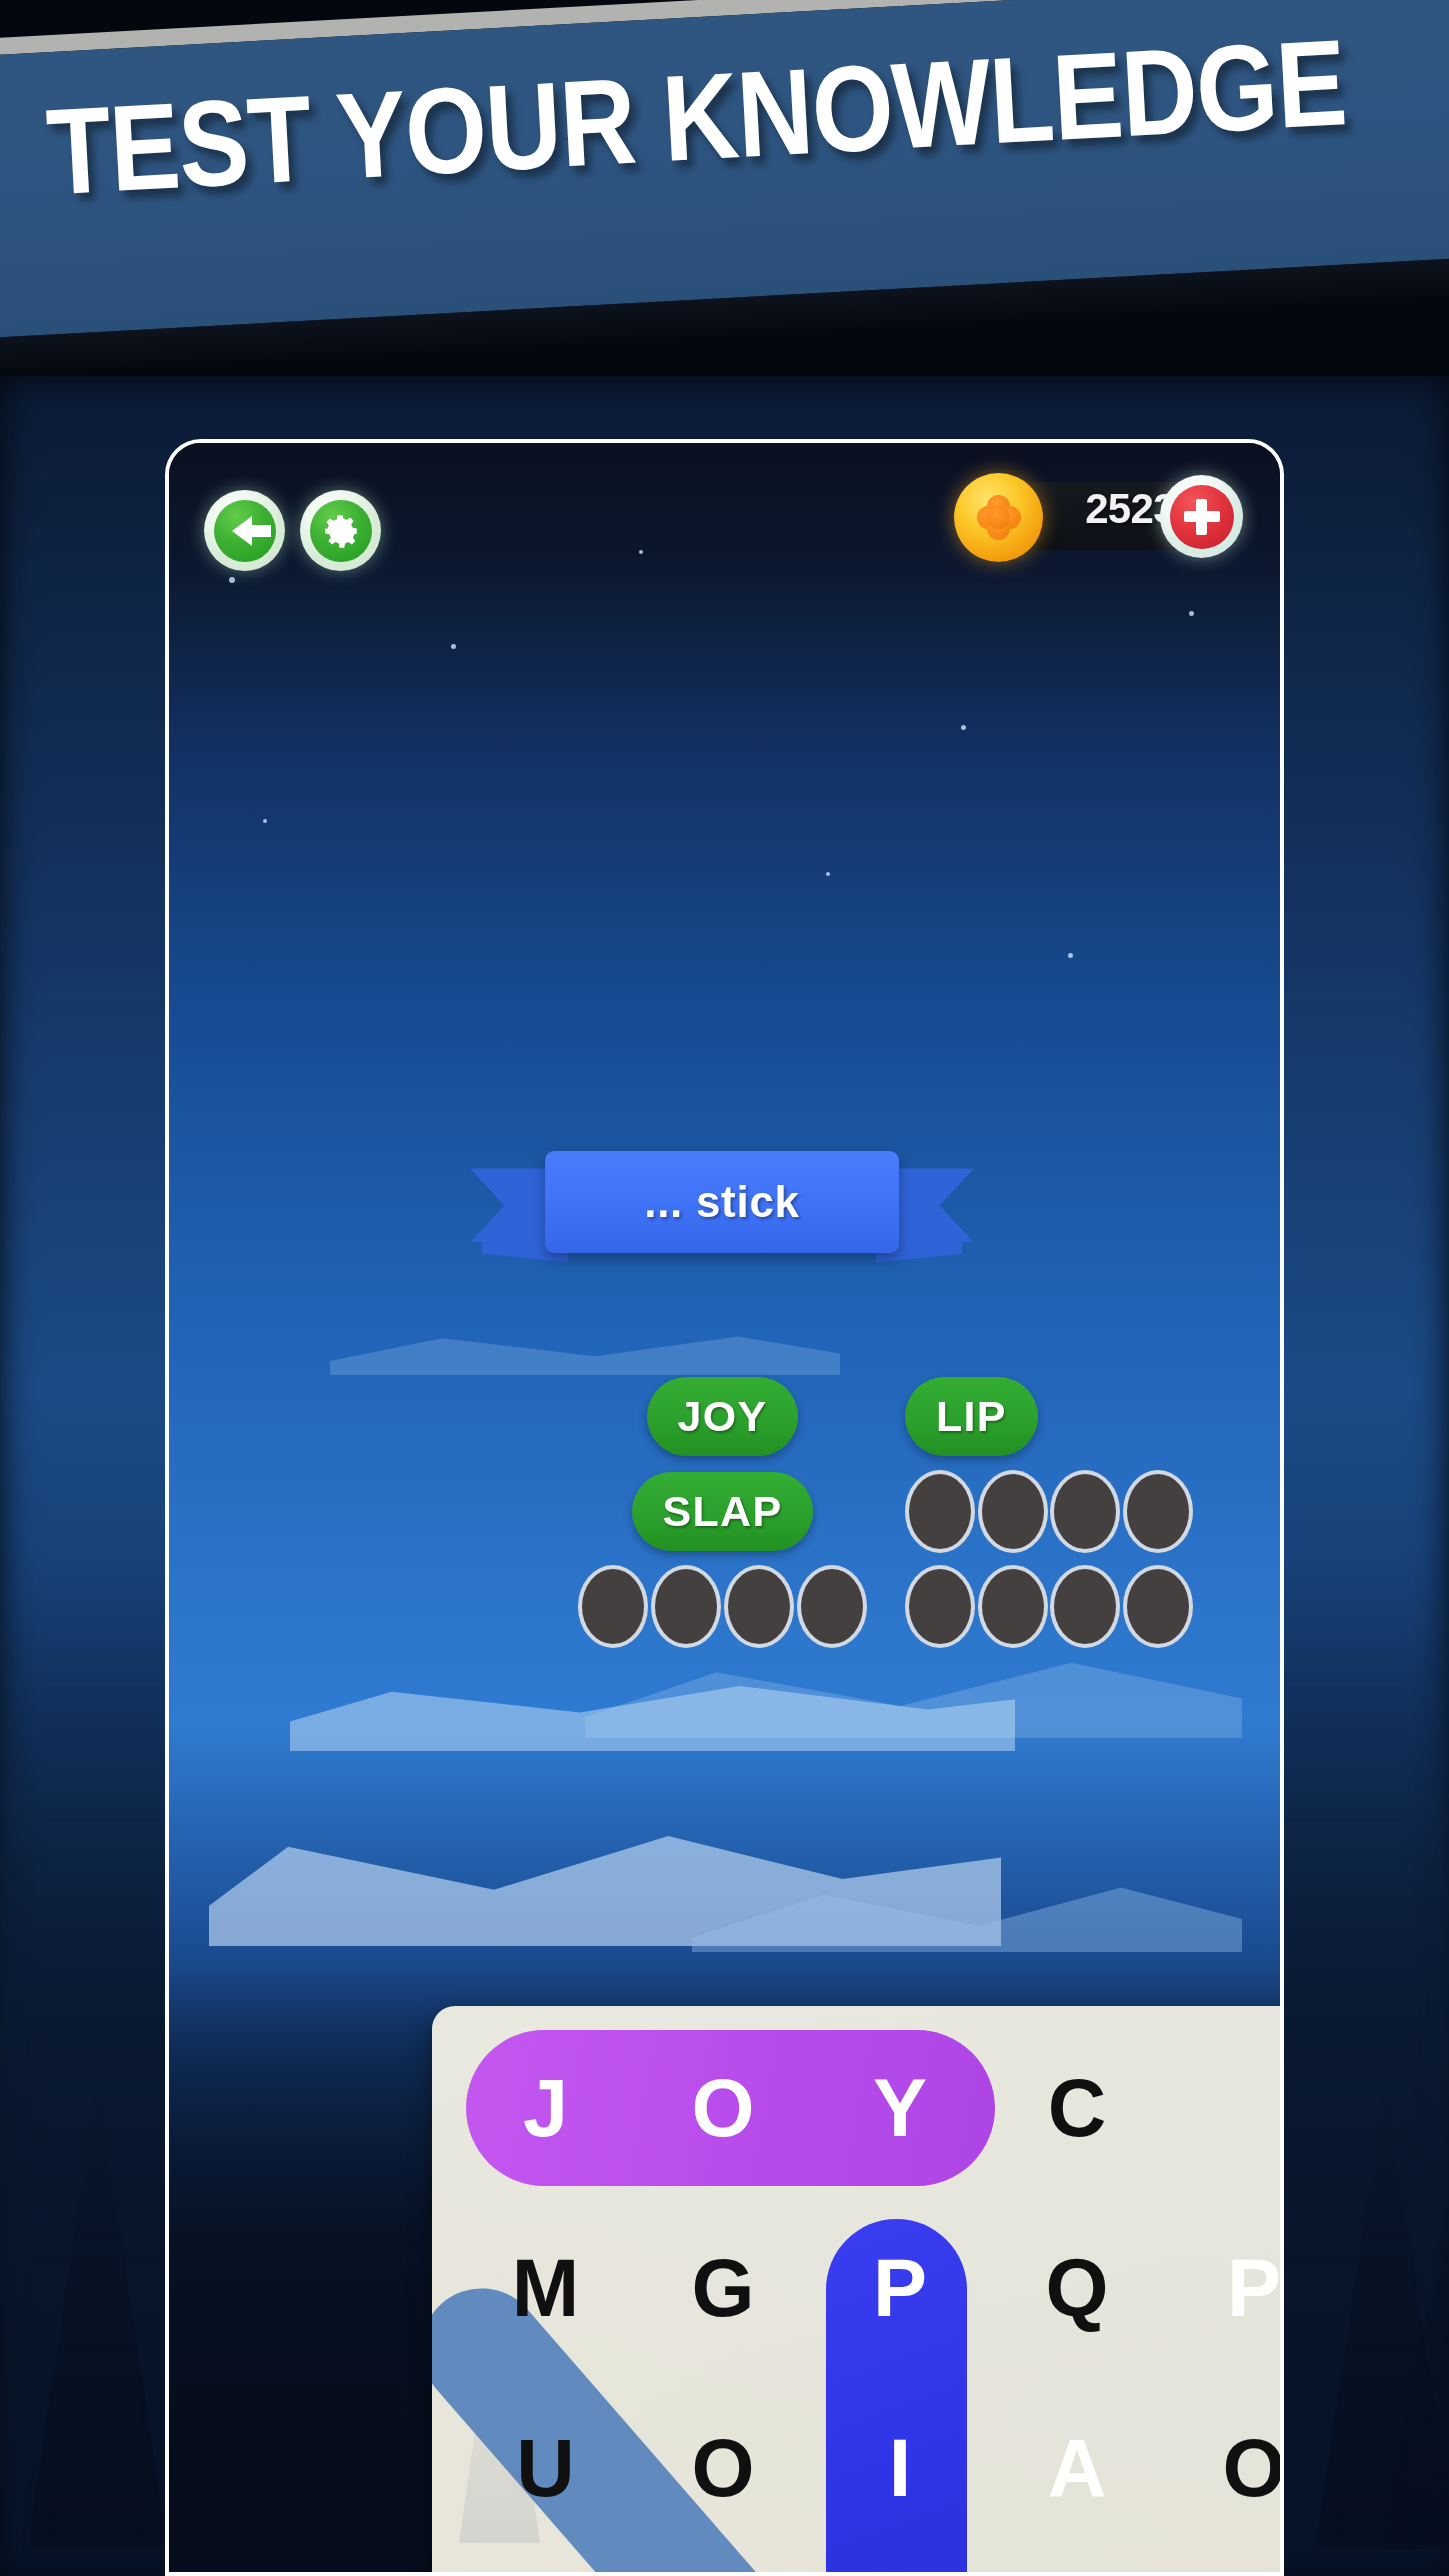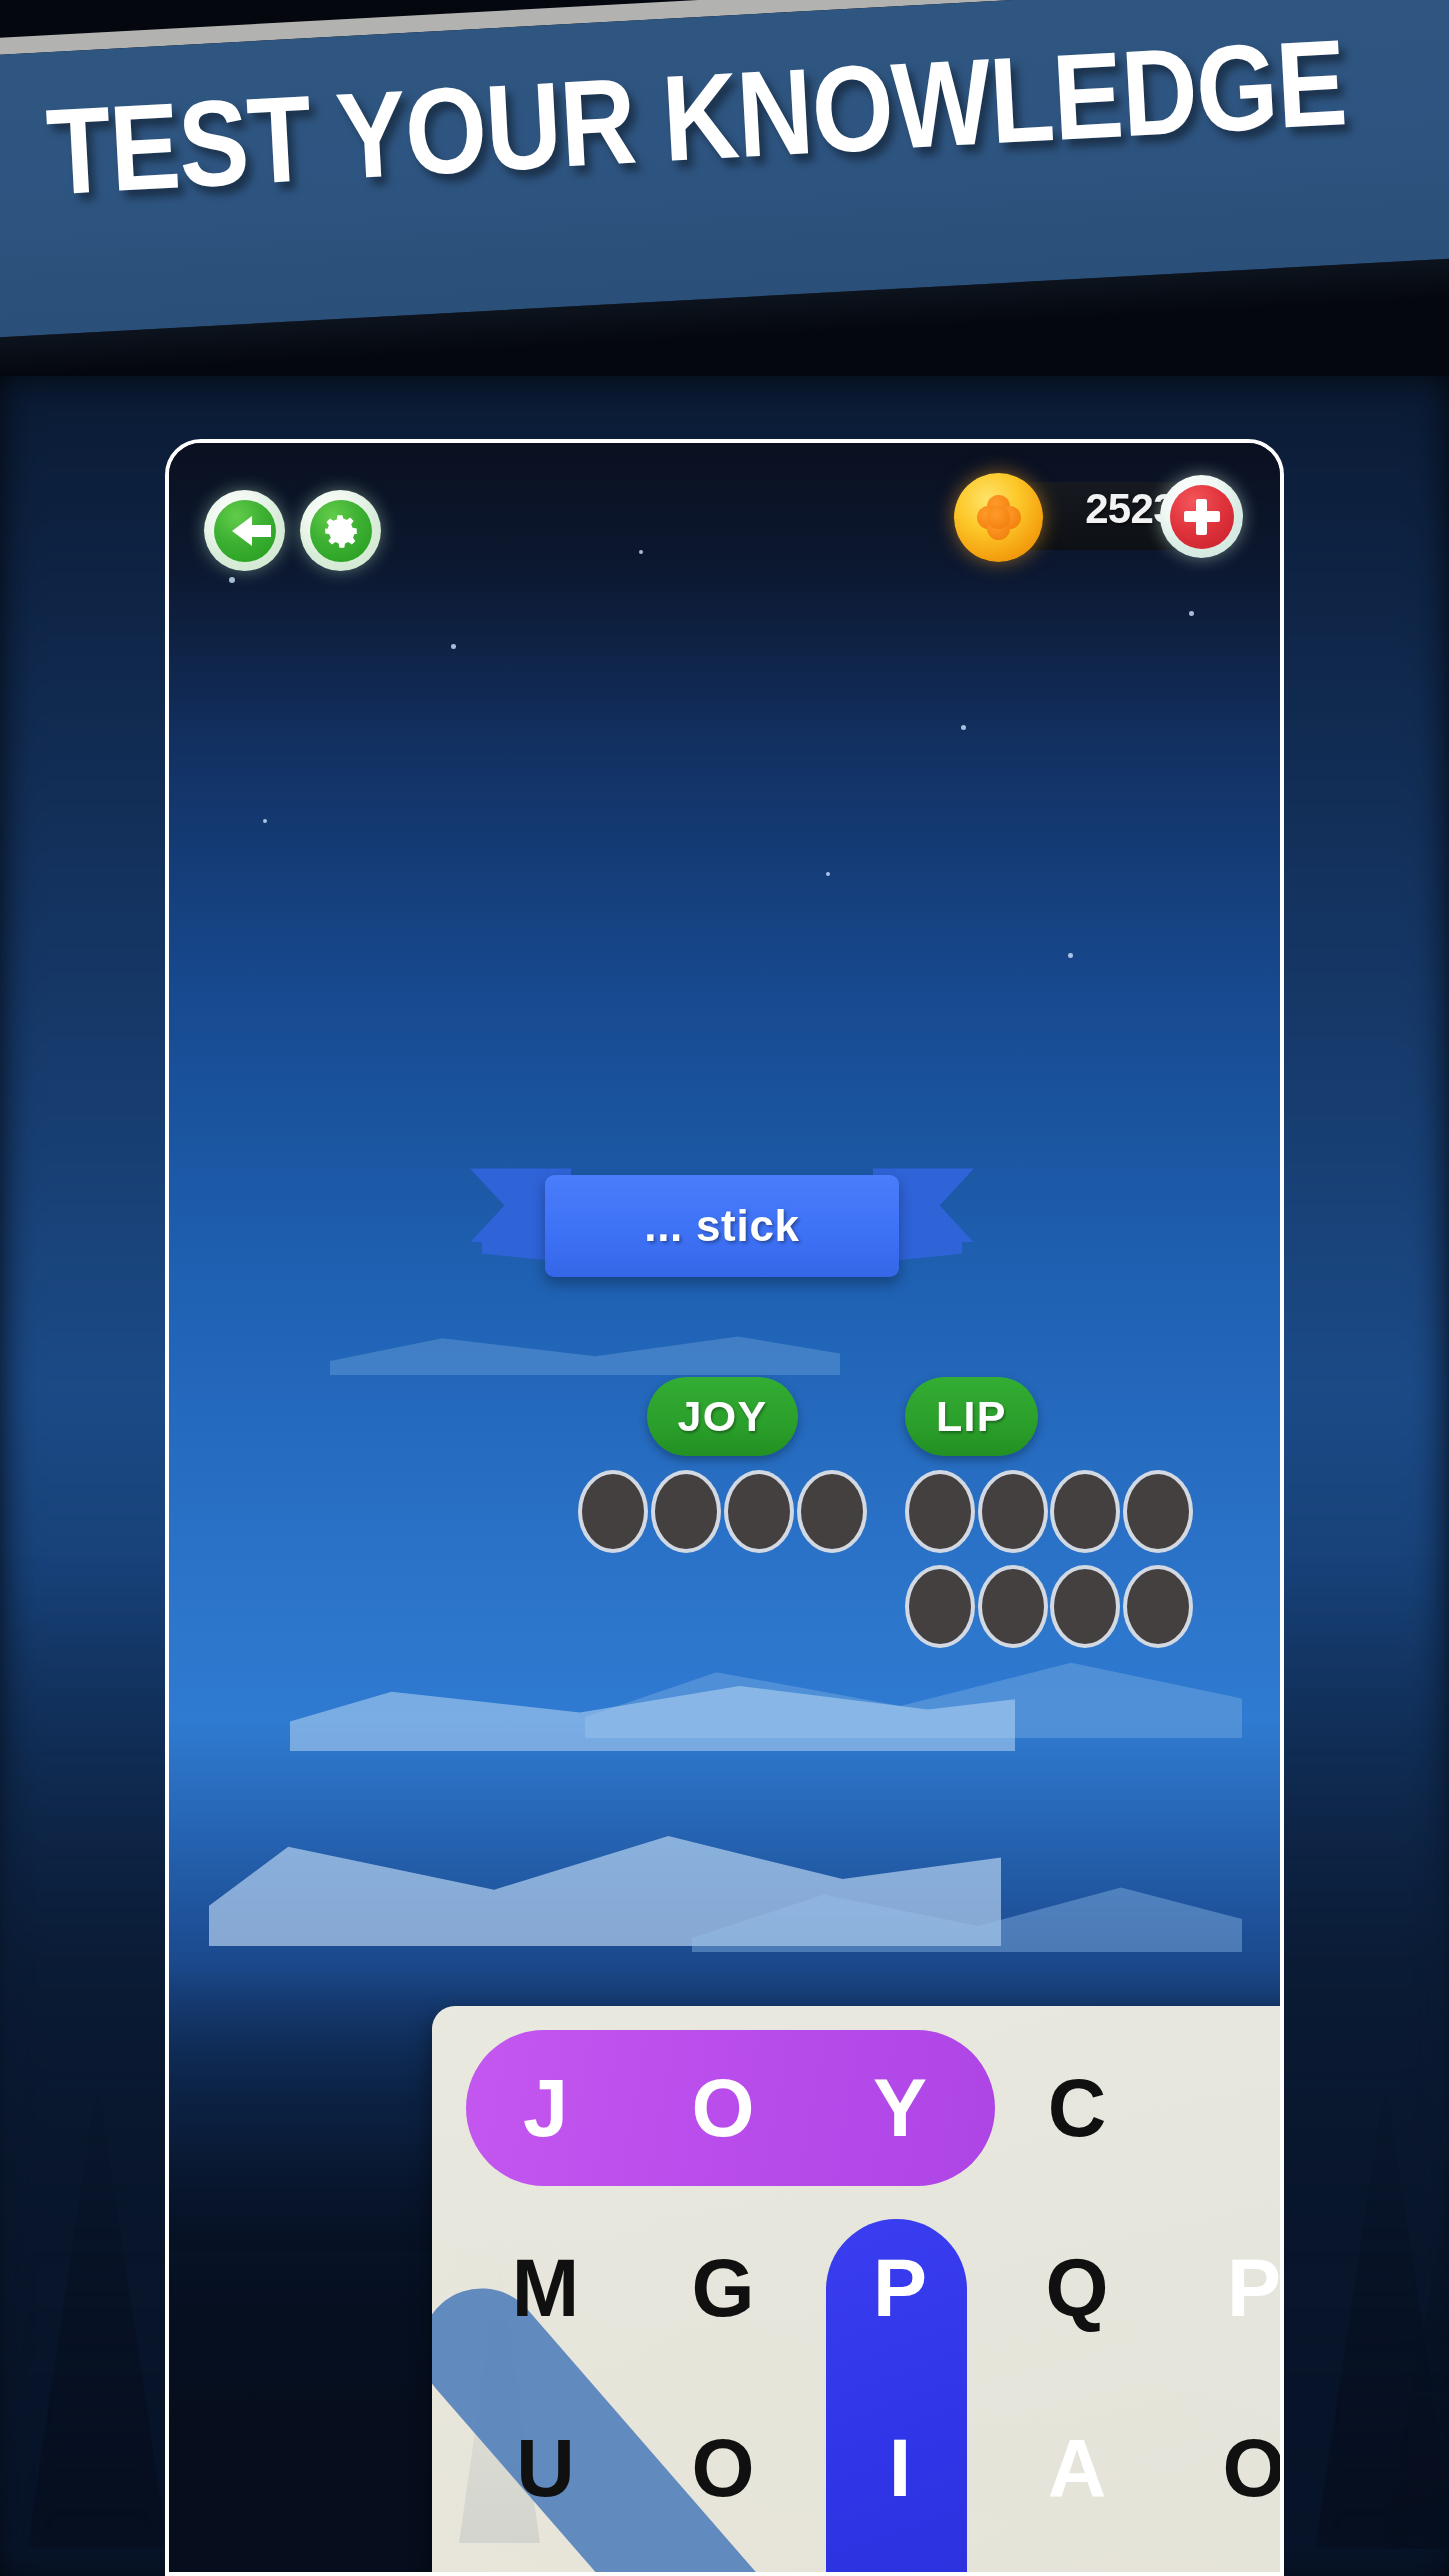--- a/index.html
+++ b/index.html
@@ -113,21 +113,21 @@
   .ribbon { position:absolute; left:301px; top:708px; width:504px; height:107px; }
   .rb-tail { position:absolute; top:17.4px; width:101px; height:74px; background:#2f63d8; }
   .rb-tail.l { left:0; clip-path:polygon(0 0,100% 0,100% 100%,0 100%,34% 50%); }
   .rb-tail.r { right:0; clip-path:polygon(0 0,100% 0,66% 50%,100% 100%,0 100%); }
   .rb-tail-drop { position:absolute; top:82px; width:86px; height:29.5px; background:#2f63d8; }
   .rb-tail-drop.l { left:12px; clip-path:polygon(0 0,100% 0,100% 100%,0 70%); }
   .rb-tail-drop.r { right:12px; clip-path:polygon(0 0,100% 0,100% 70%,0 100%); }
   .rb-main { position:absolute; left:75px; top:0; width:354px; height:102px; border-radius:9.4px;
              background:linear-gradient(180deg,#4a7dfb 0%,#3e72f6 55%,#3566e8 100%);
              display:flex; align-items:center; justify-content:center;
-             box-shadow:0 6.7px 13.4px rgba(0,0,0,.3);margin-top:24px; }
+             box-shadow:0 6.7px 13.4px rgba(0,0,0,.3); }
   .rb-text { font-size:44px; font-weight:bold; color:#ffffff; letter-spacing:0.7px;
              text-shadow:2px 2px 3.4px rgba(0,0,0,.35); }
 
   
   .wordlist { position:absolute; left:396px; top:926px; width:671px; }
   .wl-col { position:absolute; width:315px; }
   .wl-left { left:0; }
   .wl-right { left:340px; }
   .wl-row { height:95px; display:flex; align-items:center; }
   .wl-row.ctr-l { justify-content:center; }
@@ -246,20 +246,25 @@
         <div class="rb-main">
           <div class="rb-text">... stick</div>
         </div>
       </div>
 
       <div class="wordlist">
         <div class="wl-col wl-left">
           <div class="wl-row ctr-l">
             <div class="found-pill">
               <span>JOY</span>
+            </div>
+          </div>
+          <div class="wl-row ctr-l">
+            <div class="found-pill">
+              <span>SLAP</span>
             </div>
           </div>
           <div class="wl-row ctr-l">
             <div class="blanks">
               <div class="blank-dot"></div>
               <div class="blank-dot"></div>
               <div class="blank-dot"></div>
               <div class="blank-dot"></div>
             </div>
           </div>

